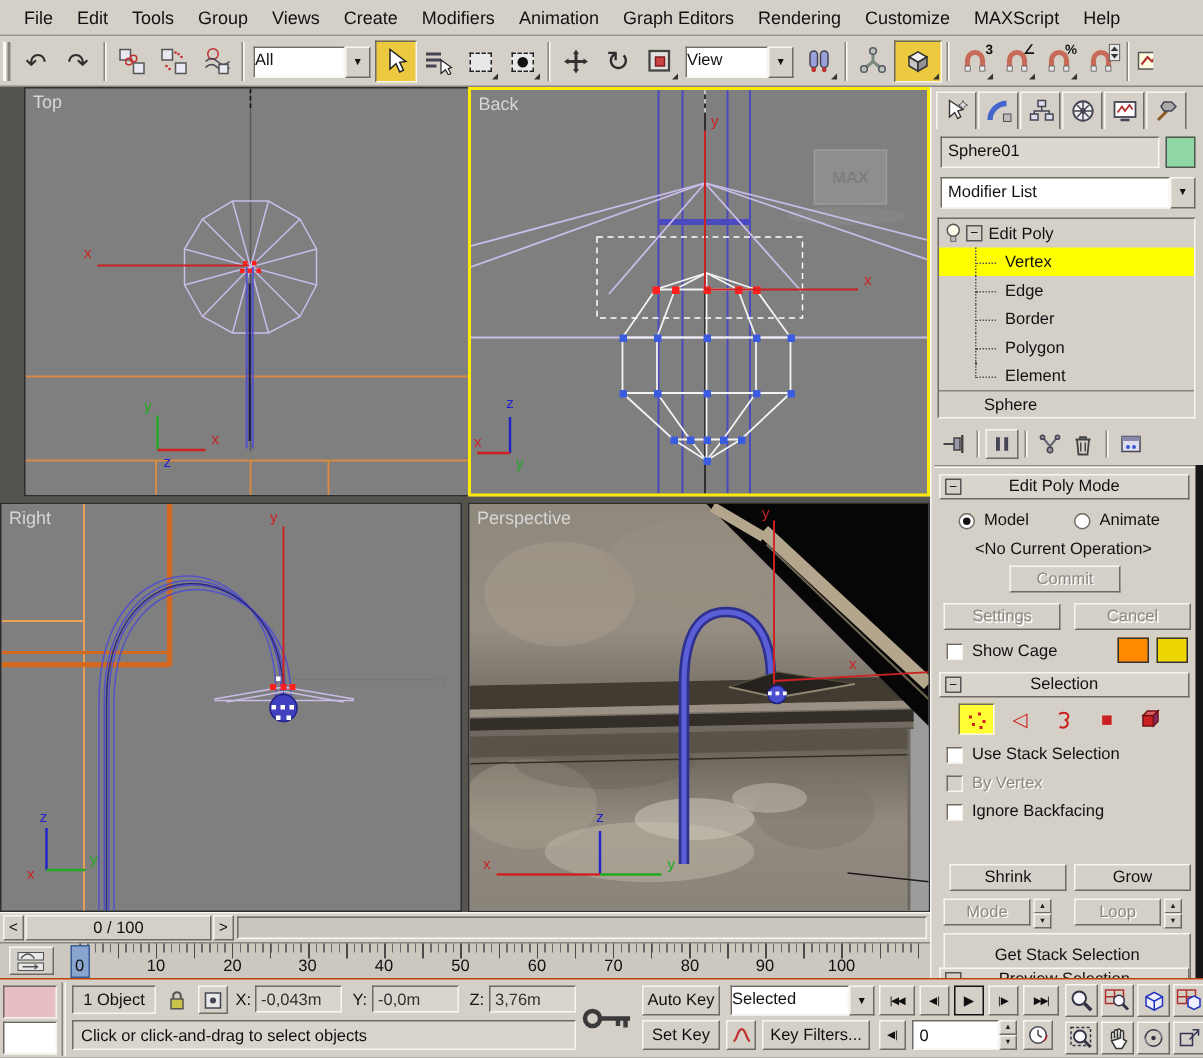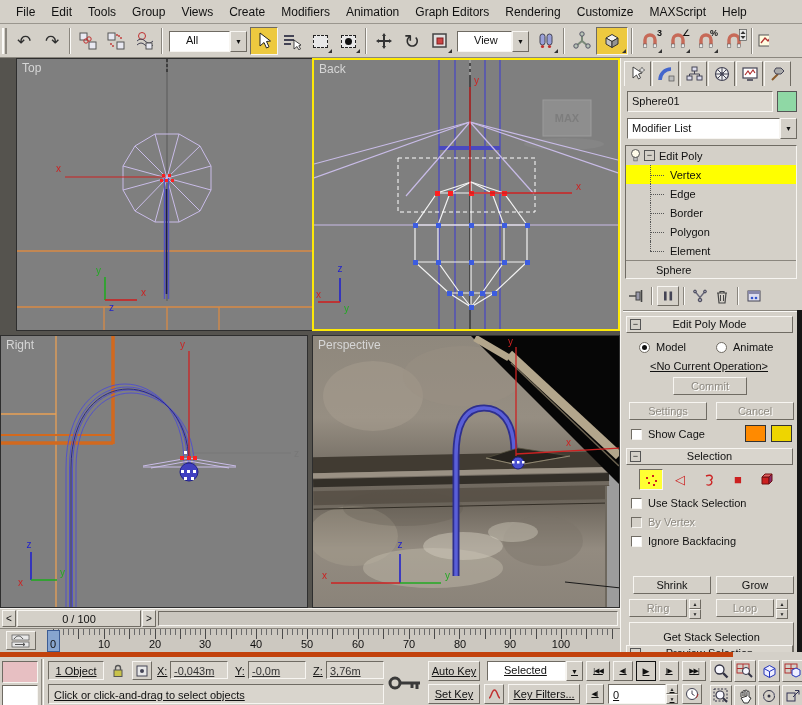--- a/index.html
+++ b/index.html
@@ -25,21 +25,21 @@
              border-bottom:1px solid #8a867e; display:flex; align-items:center; padding:0 1px; }
   .grip { width:5px; height:26px; border-left:2px solid #fbfaf7; border-right:2px solid #8a867e; margin:0 3px 0 1px; }
   .tool { position:relative; width:28px; height:28px; display:flex; align-items:center; justify-content:center;
           background:transparent; border:1px solid transparent; }
   .tool.active { background:#edc93f; border-color:#6f6b63 #f7f5f1 #f7f5f1 #6f6b63; }
   .tool .g { font-size:17px; color:#2e2e2e; line-height:1; }
   .fly::after { content:""; position:absolute; right:1px; bottom:1px;
                 border-left:4px solid transparent; border-bottom:4px solid #333; }
   .dd { display:flex; height:21px; margin:0 3px; }
   .dd .val { background:#fff; border:1px solid; border-color:#6f6b63 #f7f5f1 #f7f5f1 #6f6b63;
-             padding:2px 4px 0 16px; font-size:11px; }
+             padding:2px 4px 0 0; font-size:11px; }
   .dd .arrow { width:17px; display:flex; align-items:center; justify-content:center;
                font-size:7px; background:#d4d0c8; border:1px solid; border-color:#f7f5f1 #6f6b63 #6f6b63 #f7f5f1; }
   .snaplabel { position:absolute; top:0; right:1px; font-size:9px; font-weight:bold; color:#111; }
 
   
   .viewports { position:absolute; left:0; top:58px; width:620px; height:550px; background:#55534e; }
   .vp { position:absolute; background:#7f7f7f; border:1px solid #2e2e2e; overflow:hidden; }
   .vp-top   { left:16px;   top:0;   width:308px; height:273px; }
   .vp-back  { left:312px; top:0; width:308px; height:273px; border:2px solid #fde908; }
   .vp-right { left:0;   top:277px; width:308px; height:273px; }
@@ -106,22 +106,22 @@
   .tb-icon { position:absolute; left:6px; top:2px; width:30px; height:19px; }
   .ruler { position:absolute; left:45px; top:0; width:570px; height:24px;
            background:
              repeating-linear-gradient(to right, #4a4a4a 0 1px, transparent 1px 25.4px),
              repeating-linear-gradient(to right, #6a6a6a 0 1px, transparent 1px 5.08px);
            background-size:100% 10px, 100% 6px; background-repeat:no-repeat; background-position:8px 0, 8px 0; }
   .fnum { position:absolute; top:9px; transform:translateX(-50%); font-size:11px; color:#111; }
   .tb-handle { position:absolute; left:47px; top:1px; width:13px; height:22px; background:#87a5cf; border:1px solid #3c5c94; }
 
   
-  .statusbar { position:absolute; left:0; top:652px; width:733px; height:53px; background:#d4d0c8; border-top:5px solid #c2410c; }
-  .sb { position:absolute;text-decoration:underline; }
+  .statusbar { position:absolute; left:0; top:652px; width:802px; height:53px; background:#d4d0c8; border-top:1px solid #c2410c; }
+  .sb { position:absolute; }
   .listener-pink { left:2px; top:4px; width:36px; height:22px; background:#e7bfc2; }
   .listener-white{ left:2px; top:28px; width:36px; height:22px; background:#ffffff; }
   .sb-split { left:41px; top:2px; width:3px; height:49px; border-left:1px solid #8a867e; border-right:1px solid #fbfaf7; }
   .coordlbl { font-size:11px; padding-top:3px; }
   .coordfld { height:18px; padding:3px 3px 11px 3px; font-size:11px; color:#333; }
   .navbtn { width:22px; height:22px; }
 </style>
 </head>
 <body>
 
@@ -758,21 +758,21 @@
     <div class="cbrow" style="top:457px">
       <span class="cb disabled"></span>
       <span class="dis">By Vertex</span>
     </div>
     <div class="cbrow" style="top:476px">
       <span class="cb"></span>
       <span>Ignore Backfacing</span>
     </div>
     <div class="btn" style="position:absolute;left:12px;top:518px;width:78px;height:18px">Shrink</div>
     <div class="btn" style="position:absolute;left:95px;top:518px;width:78px;height:18px">Grow</div>
-    <div class="btn dis" style="position:absolute;left:8px;top:541px;width:58px;height:18px">Ring</div>
+    <div class="btn dis" style="position:absolute;left:8px;top:541px;width:58px;height:18px">Mode</div>
     <span class="spin" style="position:absolute;left:68px;top:541px;height:18px">
       <b>▲</b>
       <b>▼</b>
     </span>
     <div class="btn dis" style="position:absolute;left:95px;top:541px;width:58px;height:18px">Loop</div>
     <span class="spin" style="position:absolute;left:155px;top:541px;height:18px">
       <b>▲</b>
       <b>▼</b>
     </span>
     <div class="btn" style="position:absolute;left:8px;top:564px;width:165px;height:30px">Get Stack Selection</div>

